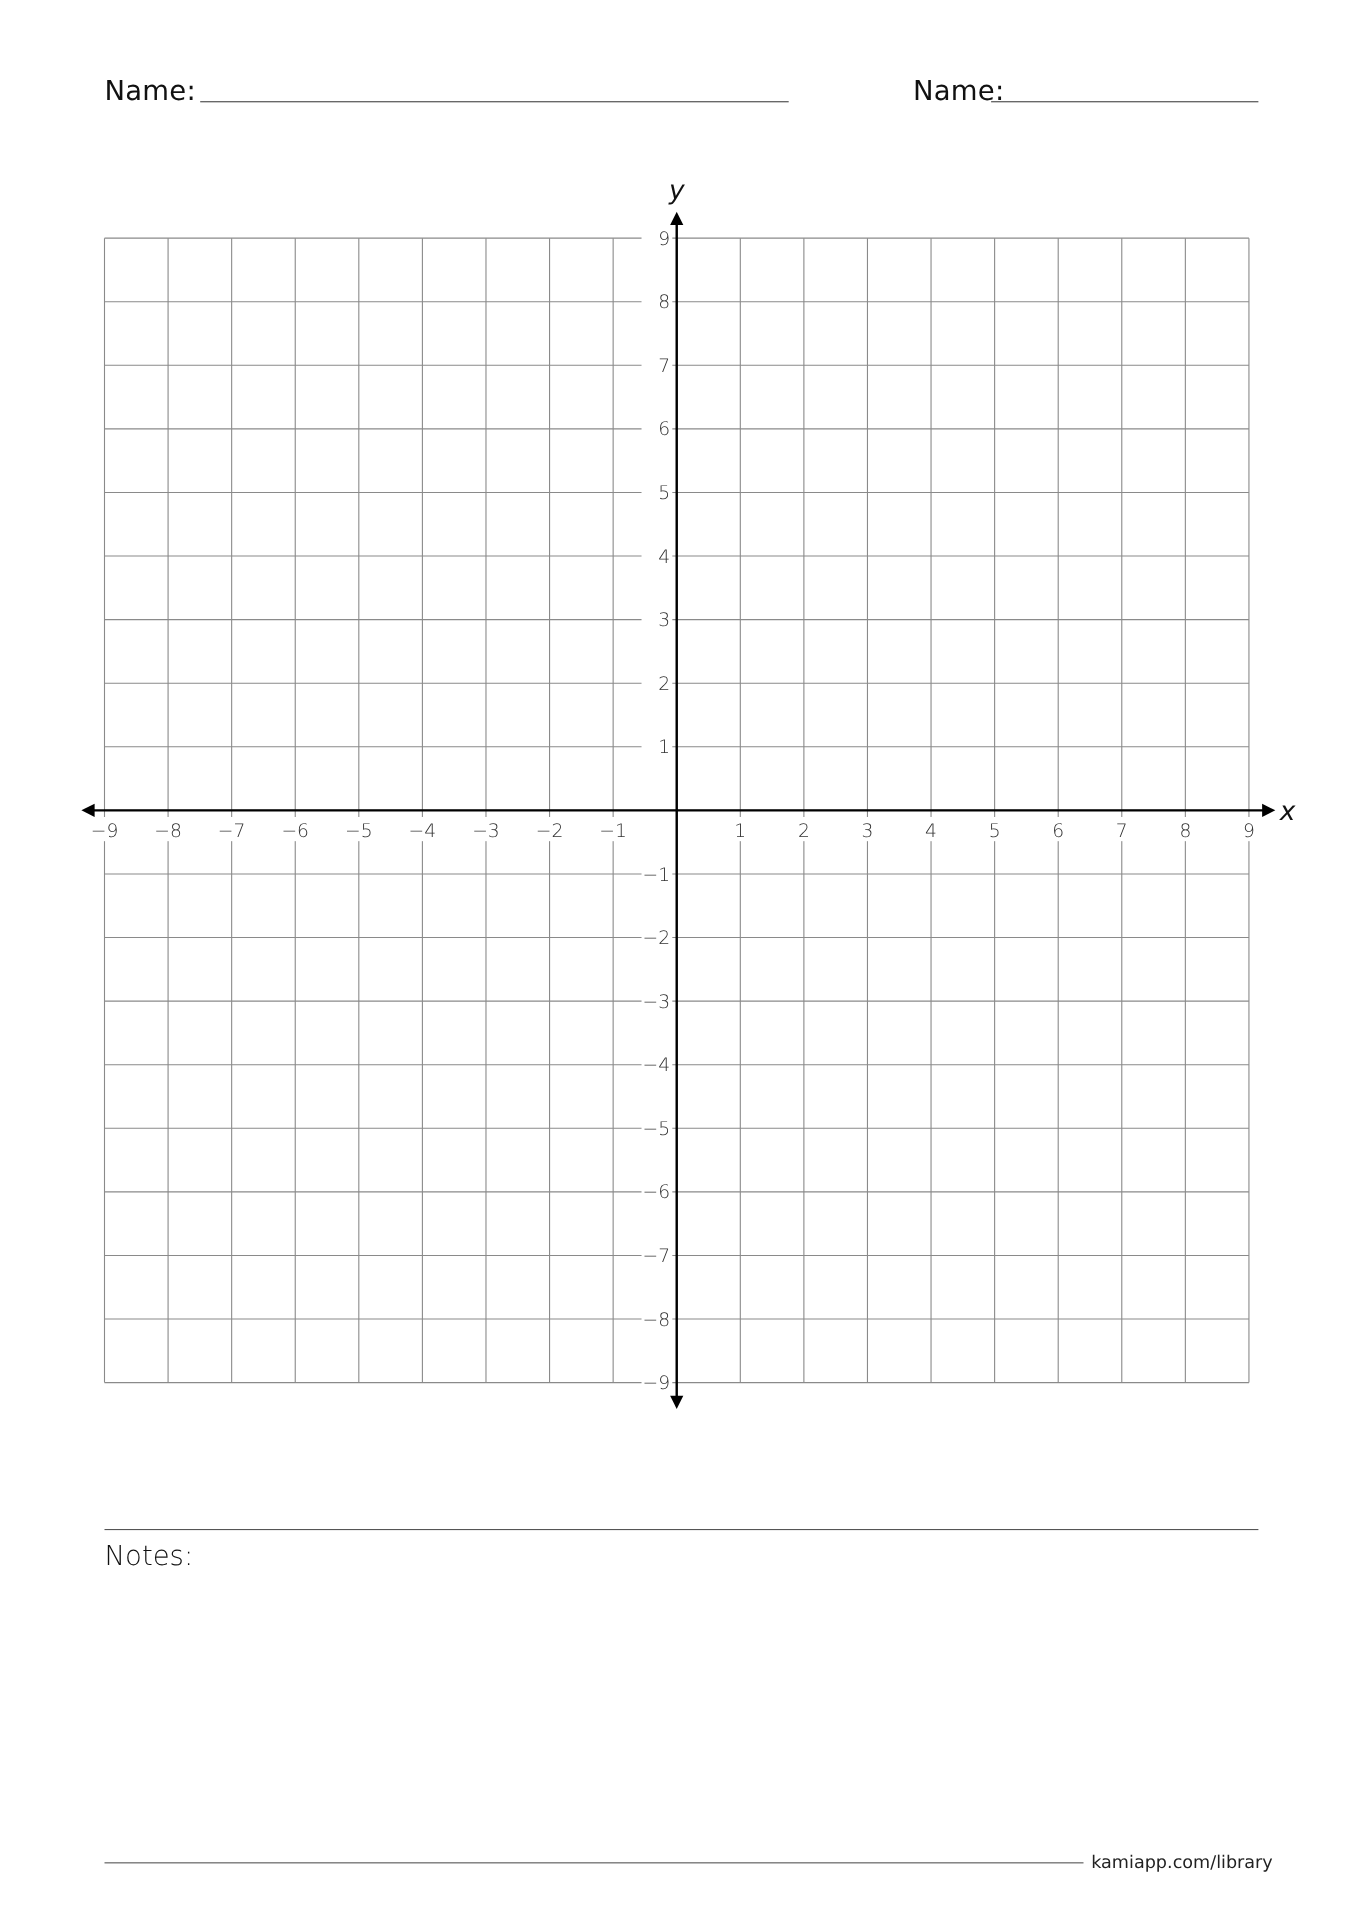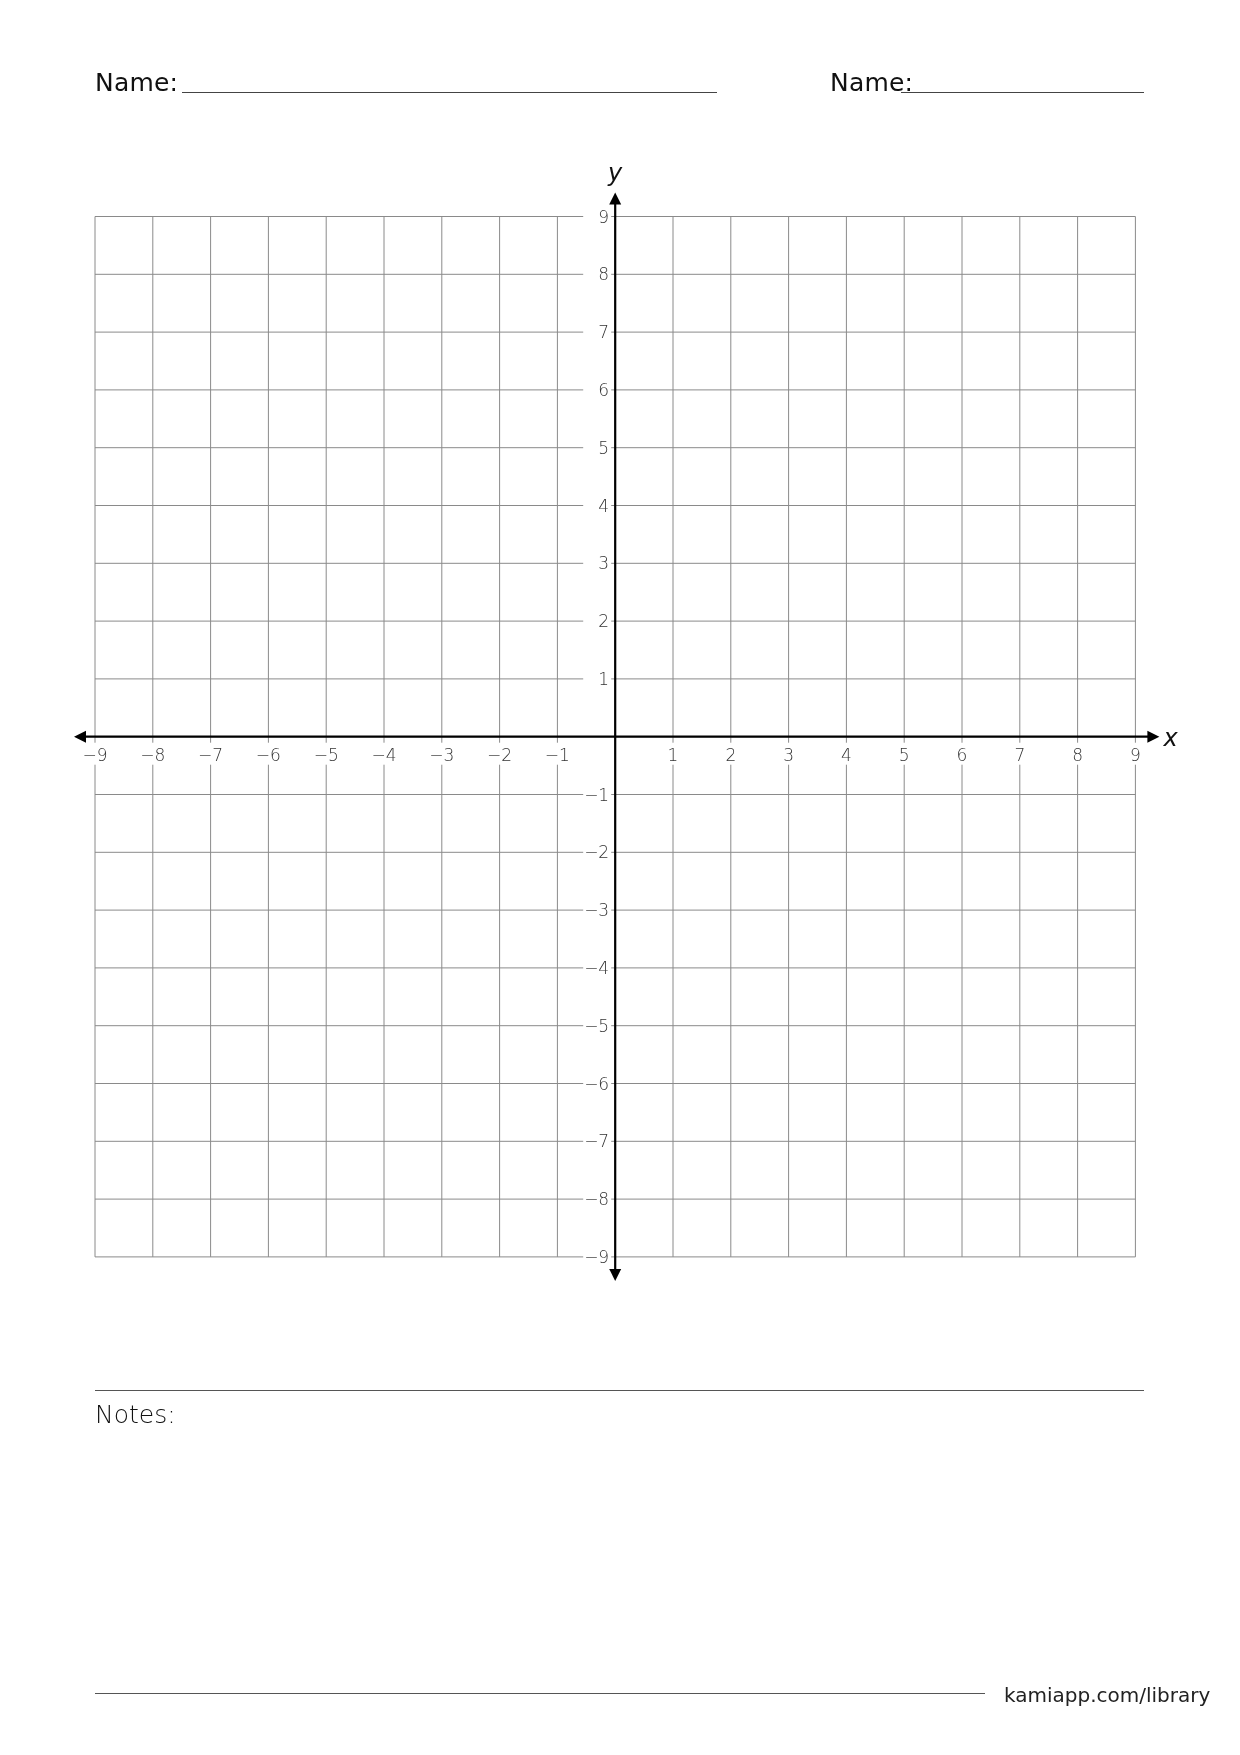--- a/index.html
+++ b/index.html
@@ -3,21 +3,21 @@
   <meta charset="utf-8">
   <style>
     html, body { margin: 0; padding: 0; background: #ffffff; }
     body { width: 1240px; height: 1755px; position: relative; overflow: hidden;
            font-family: "DejaVu Sans", sans-serif; color: #111; }
     .abs { position: absolute; }
     .hdr-label { font-size: 25px; font-weight: 400; letter-spacing: 0.2px; color: #111; }
     .blank-line { position: absolute; height: 0; border-top: 1.6px solid #444; }
     .grid-svg { position: absolute; left: 0; top: 0; }
     .notes-label { font-size: 25px; font-weight: 300; color: #111; }
-    .footer-link { font-size: 20px; color: #222; margin-left: 12px; }
+    .footer-link { font-size: 16px; color: #222; }
   </style>
 </head>
 <body>
 
 <div class="abs hdr-label" style="left:95px; top:68px;">Name:</div>
 <div class="blank-line" style="left:182px; top:92px; width:535px;"></div>
 
 <div class="abs hdr-label" style="left:830px; top:68px;">Name:</div>
 <div class="blank-line" style="left:901px; top:92px; width:243px;"></div>
 

